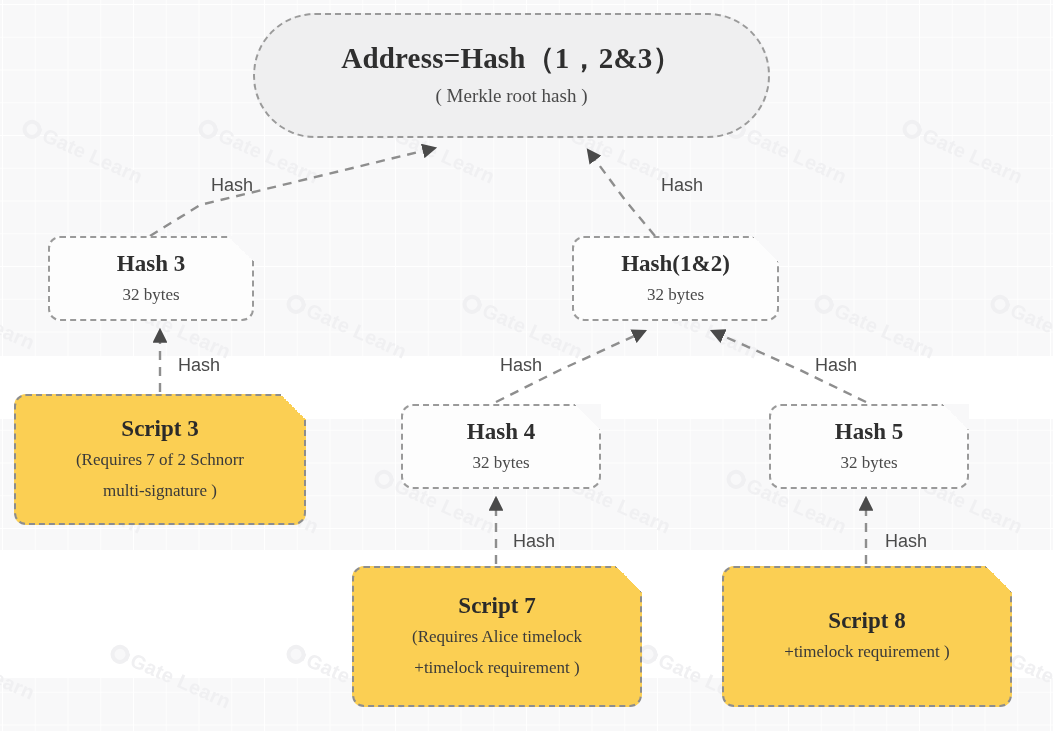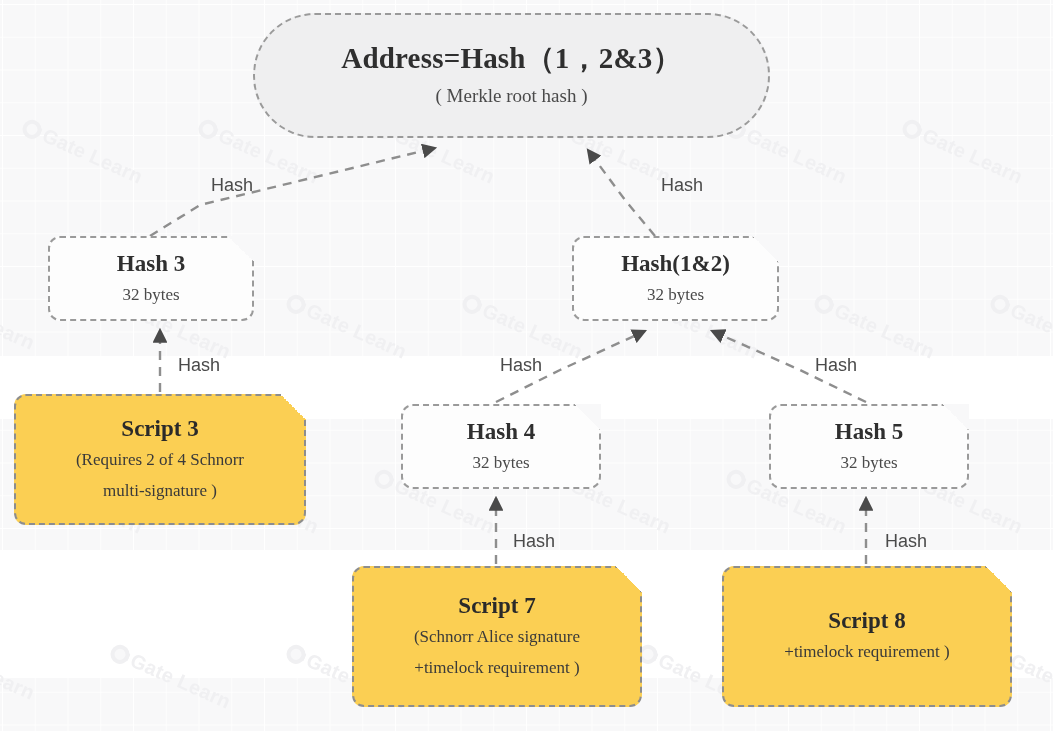--- a/index.html
+++ b/index.html
@@ -383,28 +383,28 @@
 
   <div class="node node-hash node-hash2">
     <div class="chamfer"></div>
     <div class="title">Hash 5</div>
     <div class="sub">32 bytes</div>
   </div>
 
   <div class="node node-script node-script3">
     <div class="chamfer"></div>
     <div class="title">Script 3</div>
-    <div class="sub">(Requires 2 of 4 Schnorr</div>
+    <div class="sub">(Requires 7 of 2 Schnorr</div>
     <div class="sub">multi-signature )</div>
   </div>
 
   <div class="node node-script node-script1">
     <div class="chamfer"></div>
     <div class="title">Script 7</div>
-    <div class="sub">(Schnorr Alice signature</div>
+    <div class="sub">(Requires Alice timelock</div>
     <div class="sub">+timelock requirement )</div>
   </div>
 
   <div class="node node-script node-script2">
     <div class="chamfer"></div>
     <div class="title">Script 8</div>
     <div class="sub">+timelock requirement )</div>
   </div>
 
 </div>

